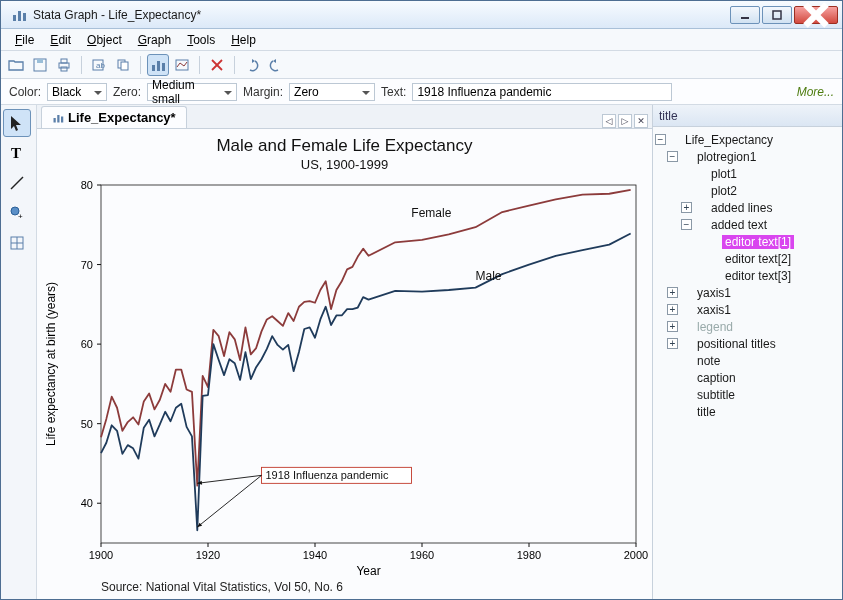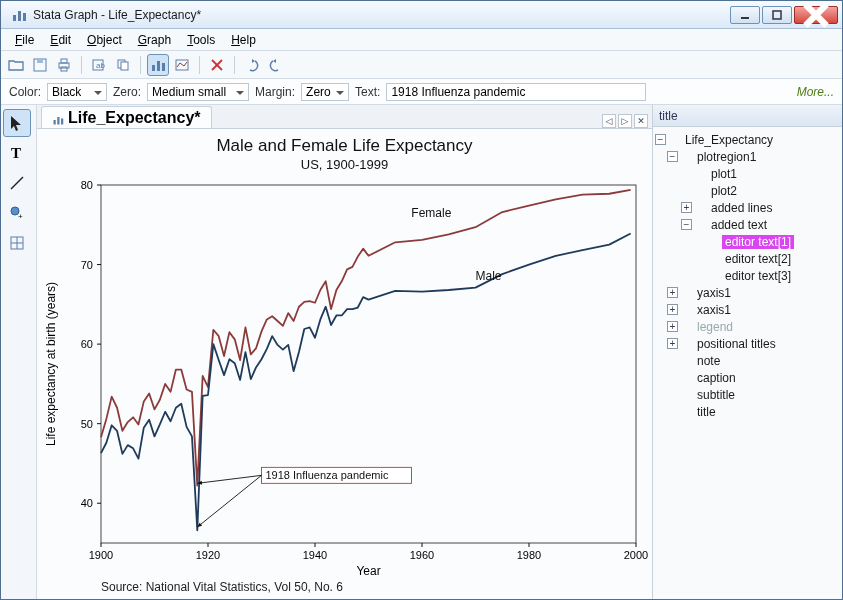--- a/index.html
+++ b/index.html
@@ -34,21 +34,21 @@
 
   
   .body { flex:1; display:flex; min-height:0; }
   .tool-palette { width: 36px; background:#f3f6fa; border-right:1px solid #d3dbe4; display:flex; flex-direction:column; padding:4px 2px; gap:2px;}
   .pal-btn { width:28px; height:28px; border:1px solid transparent; border-radius:3px; display:flex; align-items:center; justify-content:center; cursor:pointer; }
   .pal-btn.active { background:#cfe3f7; border-color:#6c92b9; }
   .pal-btn svg { width:18px; height:18px; }
 
   .canvas-pane { flex:1; display:flex; flex-direction:column; min-width:0; }
   .tabstrip { height:24px; display:flex; align-items:flex-end; background:#eef2f7; border-bottom:1px solid #c7d1dc; padding-left:4px; }
-  .tab { height:22px; border:1px solid #c7d1dc; border-bottom:none; background:#fcfdff; border-radius:3px 3px 0 0; padding:0 10px; display:flex; align-items:center; gap:4px; font-size:16px;}
+  .tab { height:22px; border:1px solid #c7d1dc; border-bottom:none; background:#fcfdff; border-radius:3px 3px 0 0; padding:0 10px; display:flex; align-items:center; gap:4px; font-size:13px;}
   .tab .app-icon { width:12px; height:12px; }
   .tab-controls { margin-left:auto; display:flex; gap:2px; padding-right:4px; }
   .tab-ctrl { width:14px; height:14px; border:1px solid #bcc8d4; background:#fff; font-size:9px; line-height:12px; text-align:center; cursor:pointer; color:#445; }
 
   .canvas { flex:1; background:#fbfcfe; position:relative; overflow:hidden; }
   .chart-svg { position:absolute; inset:0; }
 
   
   .objbrowser { width:190px; border-left:1px solid #c7d1dc; background:#f8fafc; display:flex; flex-direction:column; }
   .ob-title { height:22px; background:linear-gradient(#eef3f9,#dbe6f3); border-bottom:1px solid #c7d1dc; padding:0 6px; display:flex; align-items:center; color:#335; }
@@ -175,25 +175,25 @@
         </svg>
       </div>
   </div>
 
   <div class="propsbar">
     <span class="prop-label">Color:</span>
     <span class="prop-field drop" style="width:60px">
         <span>Black</span>
       </span>
     <span class="prop-label">Zero:</span>
-    <span class="prop-field drop" style="width:102px">
+    <span class="prop-field drop" style="width:90px">
         <span>Medium small</span>
       </span>
     <span class="prop-label">Margin:</span>
-    <span class="prop-field drop" style="width:48px">
+    <span class="prop-field drop" style="width:86px">
         <span>Zero</span>
       </span>
     <span class="prop-label">Text:</span>
     <span class="prop-field text-input">
         <span>1918 Influenza pandemic</span>
       </span>
     <span class="more-link">More...</span>
   </div>
 
   <div class="body">

